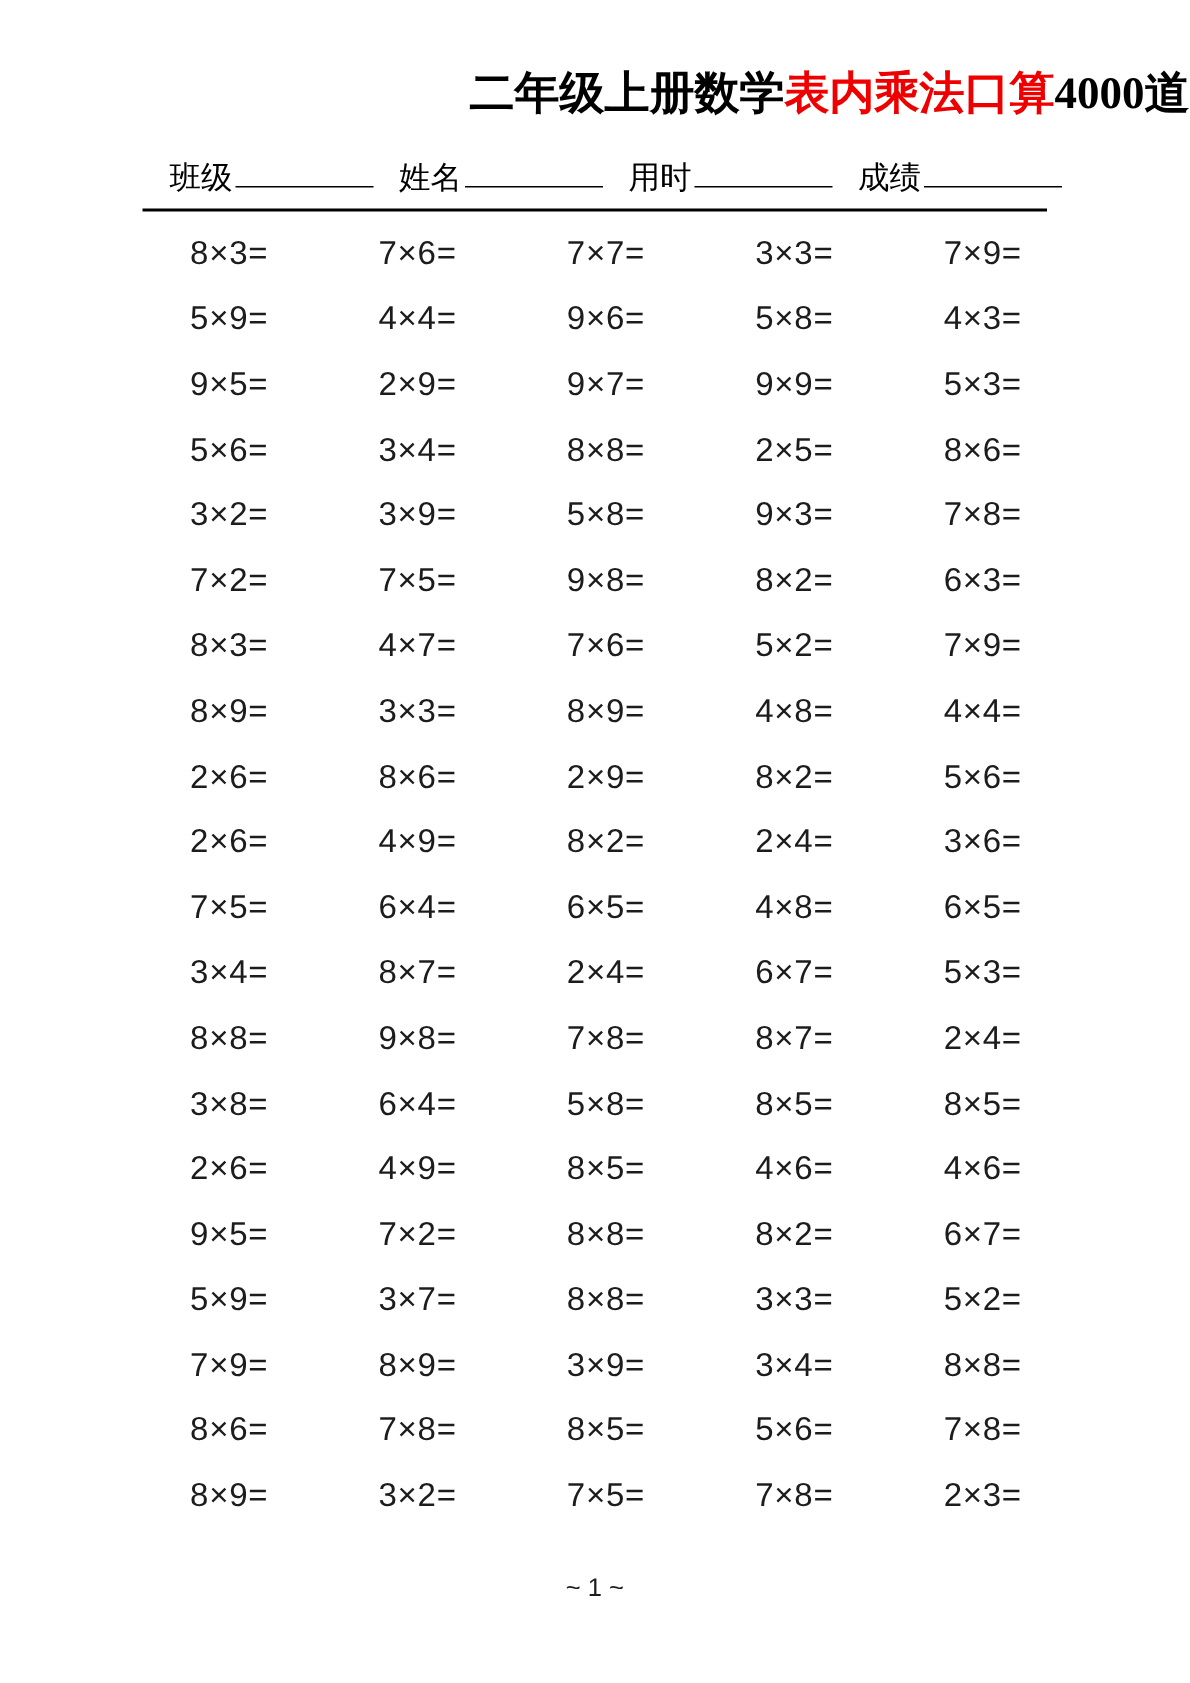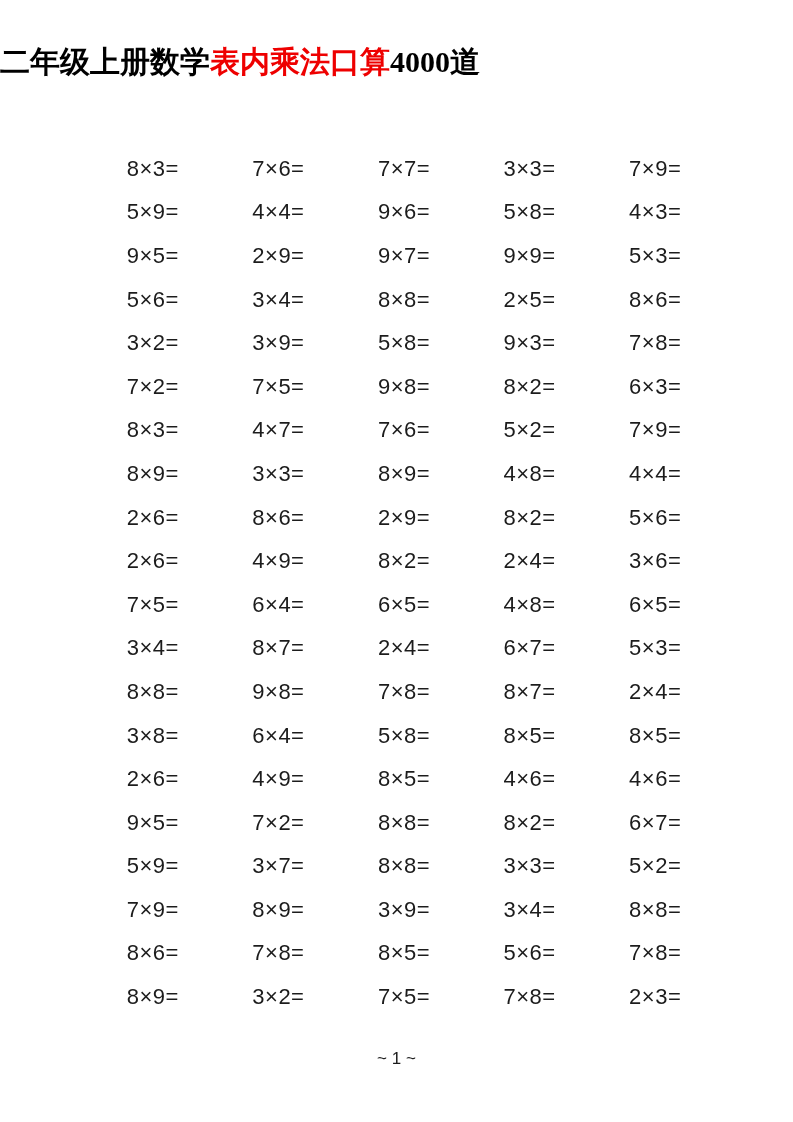--- a/index.html
+++ b/index.html
@@ -18,21 +18,21 @@
   .page {
     position: absolute;
     inset: 0;
     background: #ffffff;
   }
   .title {
     position: absolute;
     top: 42px;
     left: 0;
     width: 100%;
-    text-align: left;
+    text-align: right;
     font-size: 30px;
     font-weight: bold;
     font-family: "Liberation Serif", serif;
     white-space: nowrap;
   }
   .title .seg { display: inline; }
   .fields {
     position: absolute;
     top: 104px;
     left: 95px;
@@ -89,20 +89,23 @@
 </style>
 </head>
 <body>
 
 <div class="page">
 
   <div class="title">
     <span class="seg">二年级上册数学</span><span class="seg" style="color: rgb(238, 0, 0);">表内乘法口算</span><span class="seg">4000道</span>
   </div>
 
+  <div class="fields">
+    <span class="field"><span class="label">班级</span><span class="blank"></span></span><span class="field"><span class="label">姓名</span><span class="blank"></span></span><span class="field"><span class="label">用时</span><span class="blank"></span></span><span class="field"><span class="label">成绩</span><span class="blank"></span></span>
+  </div>
 
   <div class="grid" id="problems-grid">
       <div class="cell">8×3=</div>
       <div class="cell">7×6=</div>
       <div class="cell">7×7=</div>
       <div class="cell">3×3=</div>
       <div class="cell">7×9=</div>
       <div class="cell">5×9=</div>
       <div class="cell">4×4=</div>
       <div class="cell">9×6=</div>

